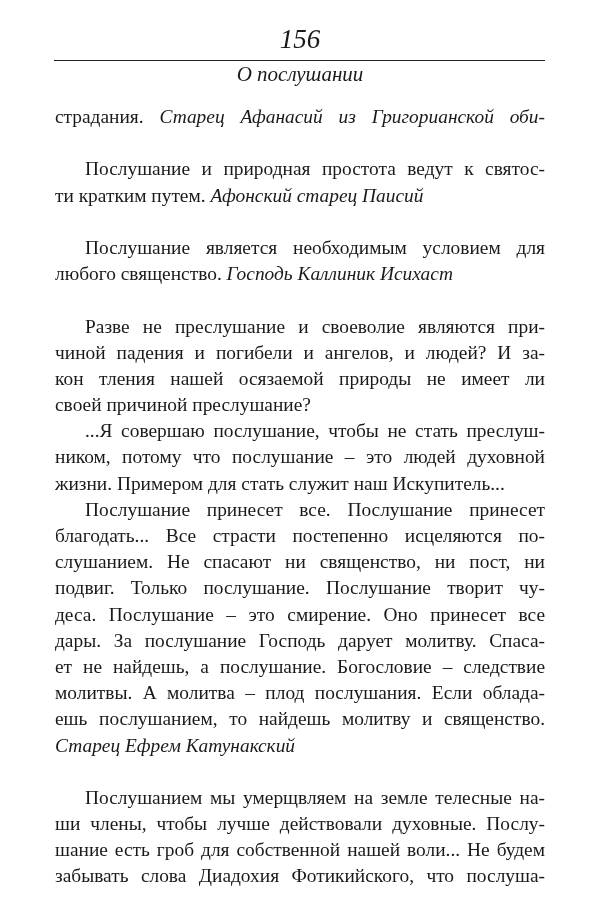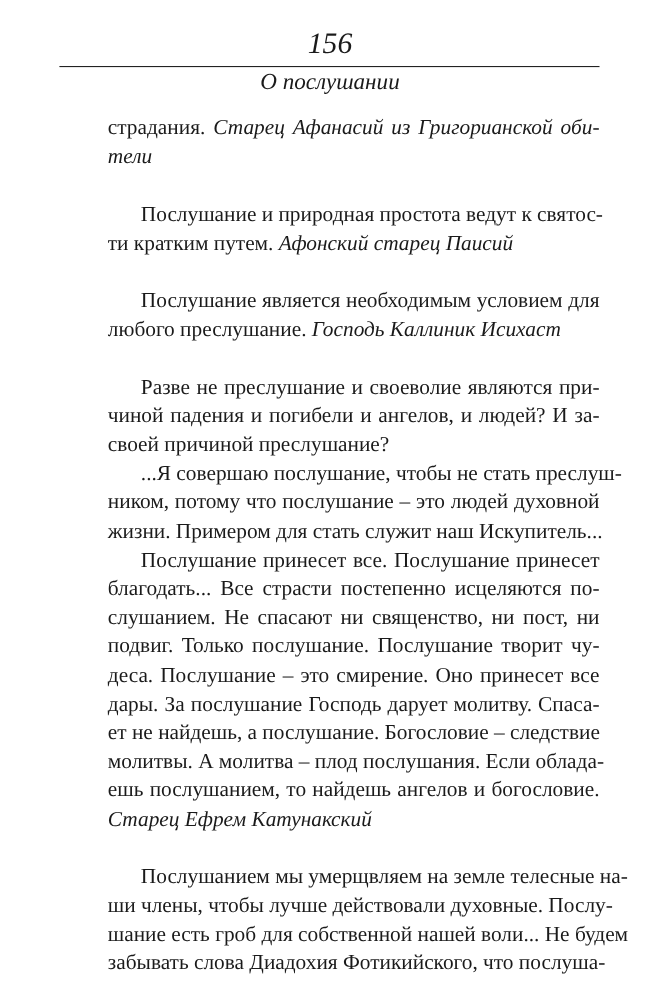--- a/index.html
+++ b/index.html
@@ -5,65 +5,65 @@
     html, body { margin: 0; padding: 0; background: #ffffff; }
     body { width: 600px; height: 900px; position: relative; overflow: hidden;
            font-family: "DejaVu Serif", "Liberation Serif", serif; color: #1a1a1a; }
     .page-number { position: absolute; top: 22px; left: 0; width: 600px; text-align: center;
            font-family: "Liberation Serif", serif; font-style: italic; font-size: 27px; line-height: 34px; }
     .rule { position: absolute; top: 60px; left: 54px; width: 491px; height: 1px; background: #222; }
     .running-head { position: absolute; top: 62px; left: 0; width: 600px; text-align: center;
            font-family: "Liberation Serif", serif; font-style: italic; font-size: 21px; line-height: 24px; }
     .body { position: absolute; top: 104px; left: 55px; width: 490px; }
     .line { font-family: "Liberation Serif", serif; font-size: 19.4px; line-height: 26.2px; height: 26.2px;
-            white-space: nowrap; text-align: justify; text-align-last: justify; margin-left: 43px; }
+            white-space: nowrap; text-align: justify; text-align-last: justify; }
     .line.last { text-align-last: left; }
     .line.indent { padding-left: 30px; }
     .gap { height: 26.2px; }
     .it { font-style: italic; }
   </style>
 </head>
 <body>
 
 <div class="page-number">156</div>
 <div class="rule"></div>
 <div class="running-head">О послушании</div>
 
 <div class="body" id="body">
     <div>
       <div class="line"><span>страдания. </span><span class="it">Старец Афанасий из Григорианской оби-</span></div>
-      <div class="line last"><span class="it">тели</span></div>
     </div>
     <div class="gap"></div>
     <div>
       <div class="line indent"><span>Послушание и природная простота ведут к святос-</span></div>
       <div class="line last"><span>ти кратким путем. </span><span class="it">Афонский старец Паисий</span></div>
     </div>
     <div class="gap"></div>
     <div>
       <div class="line indent"><span>Послушание является необходимым условием для</span></div>
-      <div class="line last"><span>любого преслушание. </span><span class="it">Господь Каллиник Исихаст</span></div>
+      <div class="line last"><span>любого священство. </span><span class="it">Господь Каллиник Исихаст</span></div>
     </div>
     <div class="gap"></div>
     <div>
       <div class="line indent"><span>Разве не преслушание и своеволие являются при-</span></div>
       <div class="line"><span>чиной падения и погибели и ангелов, и людей? И за-</span></div>
+      <div class="line"><span>кон тления нашей осязаемой природы не имеет ли</span></div>
       <div class="line last"><span>своей причиной преслушание?</span></div>
       <div class="line indent"><span>...Я совершаю послушание, чтобы не стать преслуш-</span></div>
       <div class="line"><span>ником, потому что послушание – это людей духовной</span></div>
       <div class="line last"><span>жизни. Примером для стать служит наш Искупитель...</span></div>
       <div class="line indent"><span>Послушание принесет все. Послушание принесет</span></div>
       <div class="line"><span>благодать... Все страсти постепенно исцеляются по-</span></div>
       <div class="line"><span>слушанием. Не спасают ни священство, ни пост, ни</span></div>
       <div class="line"><span>подвиг. Только послушание. Послушание творит чу-</span></div>
       <div class="line"><span>деса. Послушание – это смирение. Оно принесет все</span></div>
       <div class="line"><span>дары. За послушание Господь дарует молитву. Спаса-</span></div>
       <div class="line"><span>ет не найдешь, а послушание. Богословие – следствие</span></div>
       <div class="line"><span>молитвы. А молитва – плод послушания. Если облада-</span></div>
-      <div class="line"><span>ешь послушанием, то найдешь ангелов и богословие.</span></div>
+      <div class="line"><span>ешь послушанием, то найдешь молитву и священство.</span></div>
       <div class="line last"><span class="it">Старец Ефрем Катунакский</span></div>
     </div>
     <div class="gap"></div>
     <div>
       <div class="line indent"><span>Послушанием мы умерщвляем на земле телесные на-</span></div>
       <div class="line"><span>ши члены, чтобы лучше действовали духовные. Послу-</span></div>
       <div class="line"><span>шание есть гроб для собственной нашей воли... Не будем</span></div>
       <div class="line"><span>забывать слова Диадохия Фотикийского, что послуша-</span></div>
     </div>
   </div>

